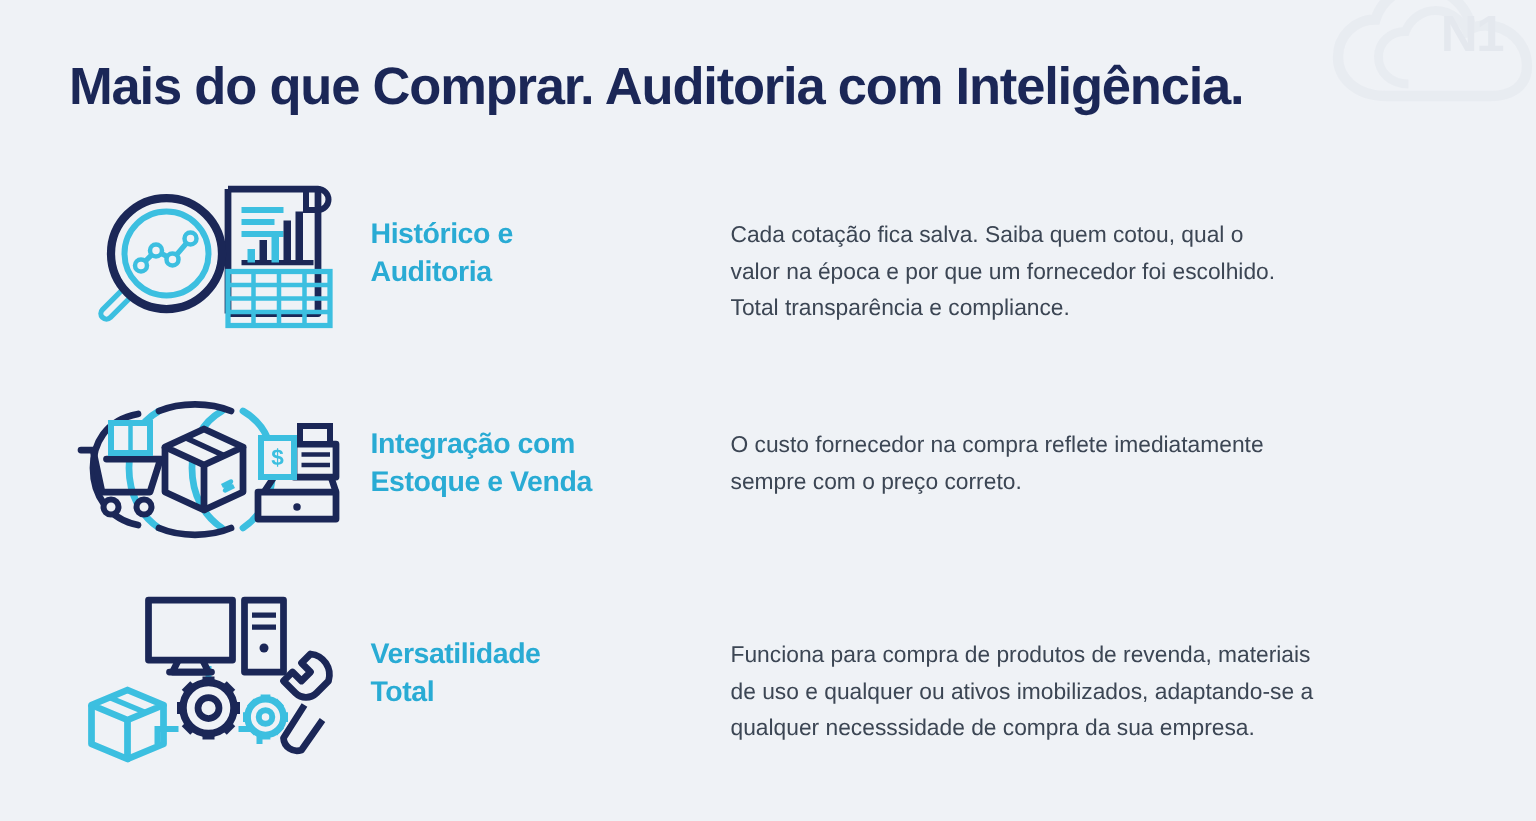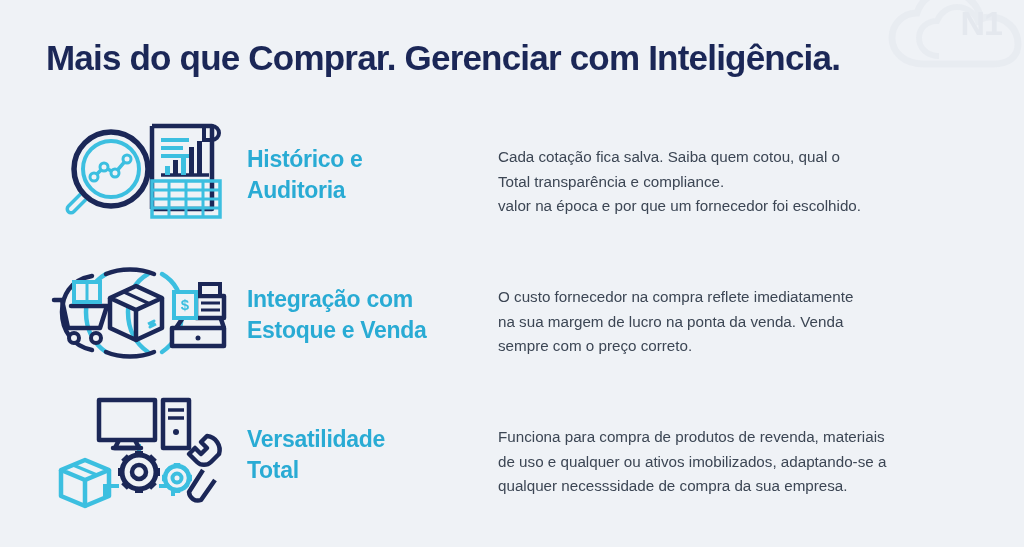--- a/index.html
+++ b/index.html
@@ -68,49 +68,49 @@
     height: 120px;
     display: flex;
     align-items: center;
     justify-content: center;
   }
   .heading-cell {
     position: absolute;
     left: 247px;
     top: 32px;
     width: 235px;
-    font-size: 23px;
+    font-size: 19px;
     font-weight: bold;
     color: #29abd4;
     line-height: 1.33;
     letter-spacing: -0.3px;
   }
   .body-cell {
     position: absolute;
-    left: 498px;
+    left: 487px;
     top: 33px;
     width: 470px;
     font-size: 15.2px;
     color: #3c4654;
     line-height: 1.62;
   }
   .body-cell div { white-space: nowrap; }
 </style>
 </head>
 <body>
 
 <div class="watermark">
   <svg width="150" height="86" viewBox="0 0 150 86" fill="none">
     <path d="M40 78 C20 78 8 66 8 52 C8 38 19 27 33 27 C37 14 49 5 63 5 C80 5 94 17 97 33 C99 32 103 31 106 31 C122 31 134 43 134 58 C134 72 123 78 110 78 Z" stroke="#e4e8ee" stroke-width="7" fill="none"></path>
     <path d="M55 70 C43 70 35 62 35 52 C35 42 43 35 53 35 C56 27 64 21 73 21 C84 21 93 29 95 39" stroke="#e4e8ee" stroke-width="6" fill="none"></path>
   </svg>
 </div>
 <div class="watermark-text">N1</div>
 
-<div class="page-title">Mais do que Comprar. Gerenciar com Inteligência.</div>
+<div class="page-title">Mais do que Comprar. Auditoria com Inteligência.</div>
 
 <div class="features">
 
   <div class="feature-row">
     <div class="icon-cell">
       <svg width="180" height="118" viewBox="0 0 180 118" fill="none">
 
         <path d="M103 13 H163 V96 H103" stroke="#1b2757" stroke-width="4.5" fill="none" stroke-linejoin="round"></path>
         <path d="M103 13 V96" stroke="#1b2757" stroke-width="4.5"></path>
 
@@ -147,22 +147,22 @@
         <circle cx="66" cy="60" r="4" stroke="#3cbfe0" stroke-width="3" fill="#eff2f6"></circle>
         <circle cx="78" cy="46" r="4" stroke="#3cbfe0" stroke-width="3" fill="#eff2f6"></circle>
       </svg>
     </div>
     <div class="heading-cell">
       <div>Histórico e</div>
       <div>Auditoria</div>
     </div>
     <div class="body-cell">
       <div>Cada cotação fica salva. Saiba quem cotou, qual o</div>
+      <div>valor na época e por que um fornecedor foi escolhido.</div>
       <div>Total transparência e compliance.</div>
-      <div>valor na época e por que um fornecedor foi escolhido.</div>
     </div>
   </div>
 
   <div class="feature-row">
     <div class="icon-cell">
       <svg width="190" height="116" viewBox="0 0 190 116" fill="none">
 
         <path d="M48 22 C26 26 18 42 18 58 C18 76 28 92 48 96" stroke="#1b2757" stroke-width="4.5" fill="none" stroke-linecap="round"></path>
         <path d="M62 20 C48 28 42 42 42 58 C42 76 50 90 62 98" stroke="#3cbfe0" stroke-width="4.5" fill="none" stroke-linecap="round"></path>
         <path d="M104 20 C90 28 84 42 84 58 C84 76 92 90 104 98" stroke="#3cbfe0" stroke-width="4.5" fill="none" stroke-linecap="round"></path>
@@ -194,21 +194,20 @@
         <rect x="130" y="38" width="22" height="26" stroke="#3cbfe0" stroke-width="4" fill="#eff2f6"></rect>
         <text x="141" y="56" font-size="15" font-weight="bold" fill="#3cbfe0" text-anchor="middle" font-family="Liberation Sans, sans-serif">$</text>
       </svg>
     </div>
     <div class="heading-cell">
       <div>Integração com</div>
       <div>Estoque e Venda</div>
     </div>
     <div class="body-cell">
       <div>O custo fornecedor na compra reflete imediatamente</div>
-      <div>na sua margem de lucro na ponta da venda. Venda</div>
       <div>sempre com o preço correto.</div>
     </div>
   </div>
 
   <div class="feature-row">
     <div class="icon-cell">
       <svg width="185" height="120" viewBox="0 0 185 120" fill="none">
 
         <line x1="92" y1="52" x2="92" y2="64" stroke="#3cbfe0" stroke-width="4"></line>
         <path d="M72 94 H58 V104" stroke="#3cbfe0" stroke-width="4" fill="none"></path>

